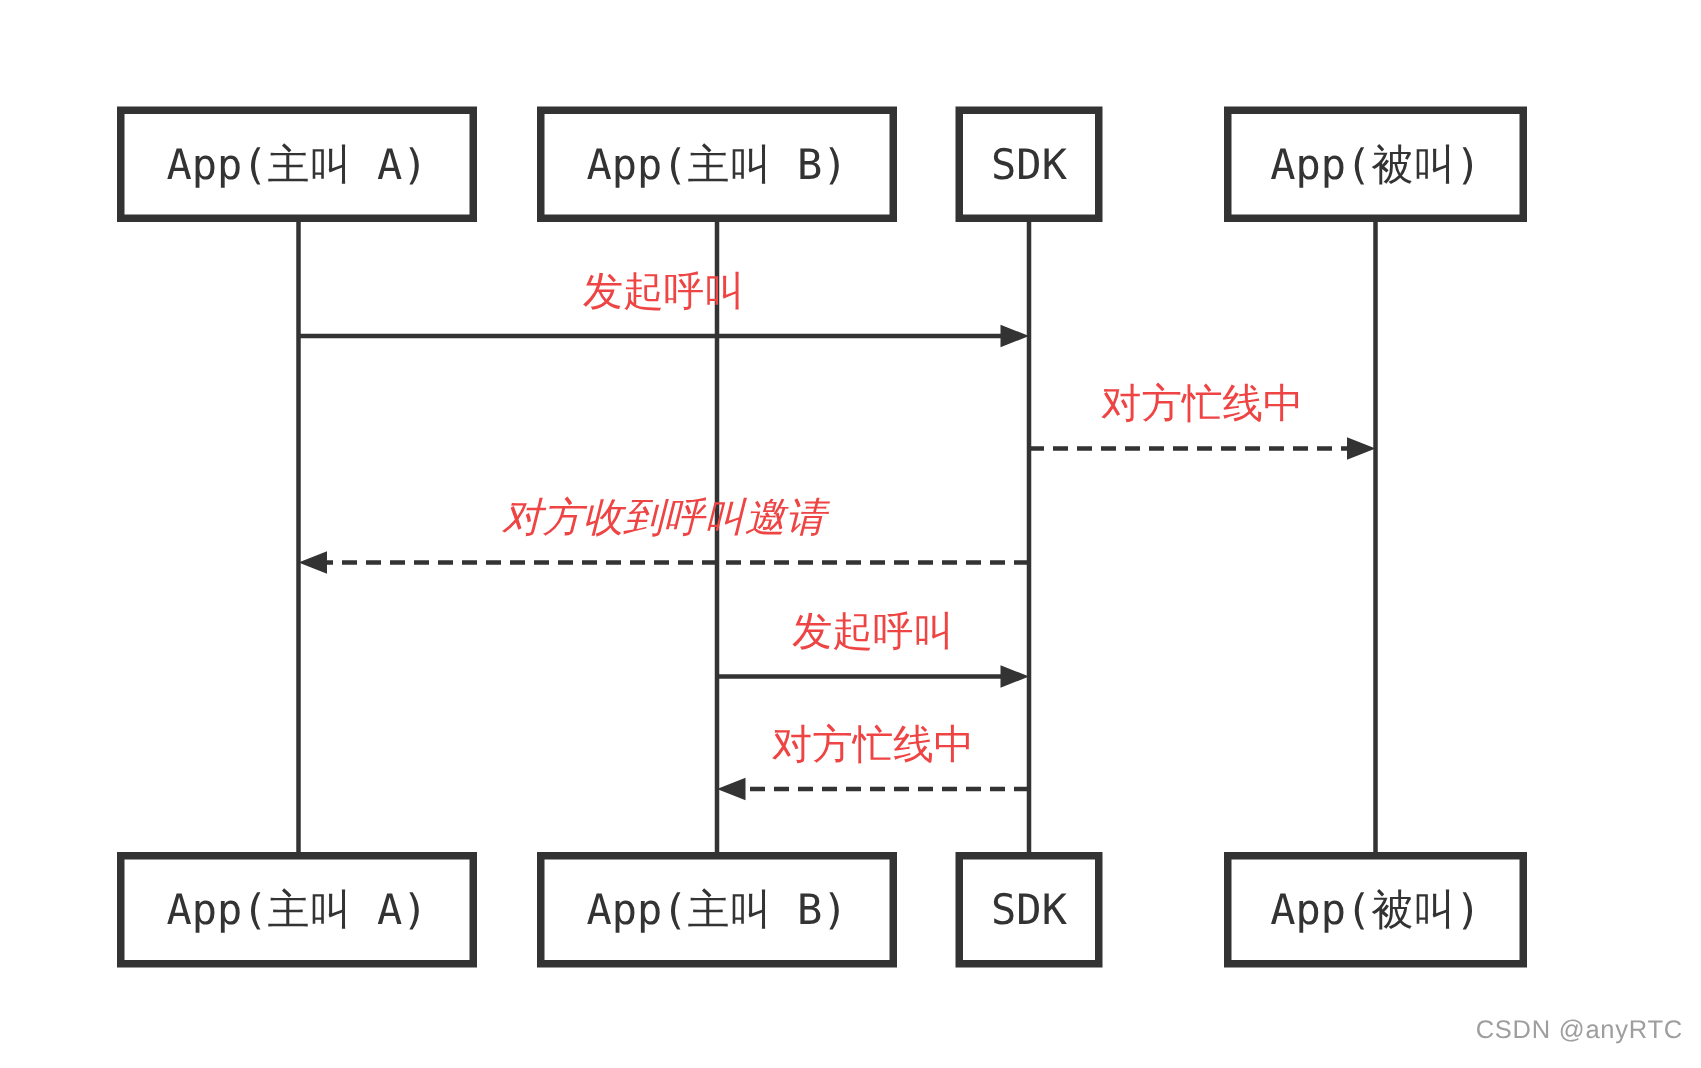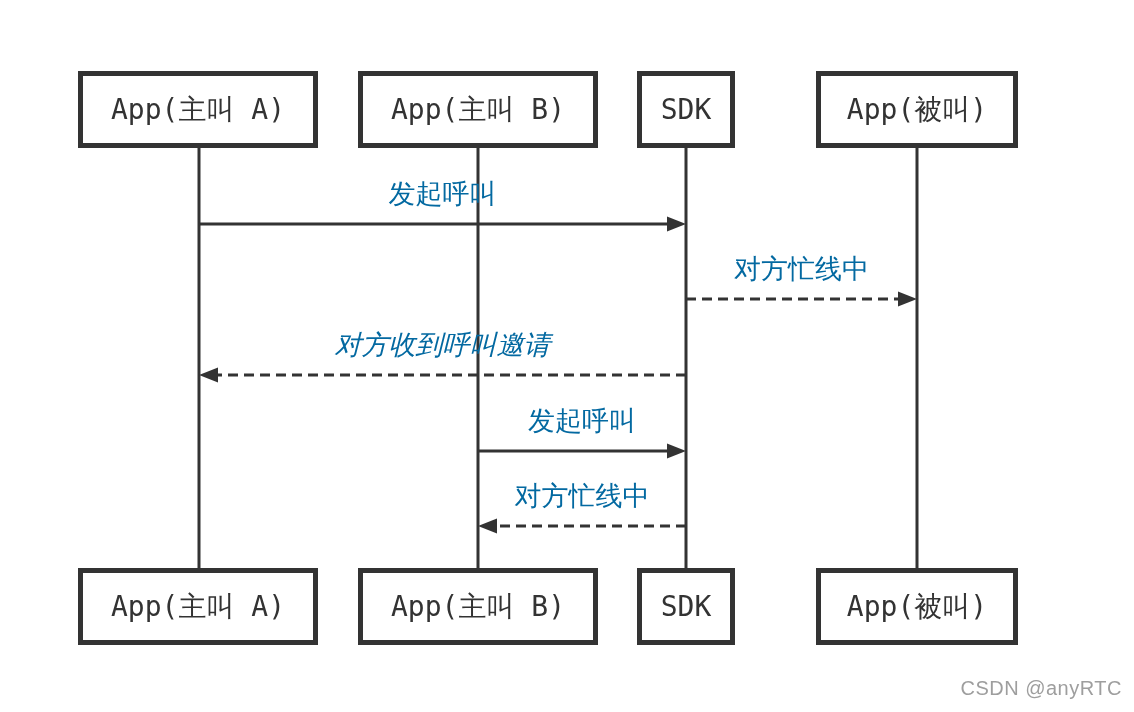--- a/index.html
+++ b/index.html
@@ -32,29 +32,29 @@
     font-size: 28px;
     color: #333333;
     white-space: pre;
     text-align: right;
   }
   .msg-label {
     position: absolute;
     transform: translateX(-50%);
     font-size: 27px;
     line-height: 31px;
-    color: #0369a1;
+    color: #ef4444;
     white-space: pre;
     text-align: center;
   }
   .watermark {
     position: absolute;
     right: 12px;
     top: 677px;
-    font-size: 20px;
+    font-size: 17px;
     color: #9e9e9e;
     letter-spacing: 0.5px;
   }
 </style>
 </head>
 <body>
 
 <div class="canvas">
 
   <svg class="lines-layer" width="1134" height="712">

